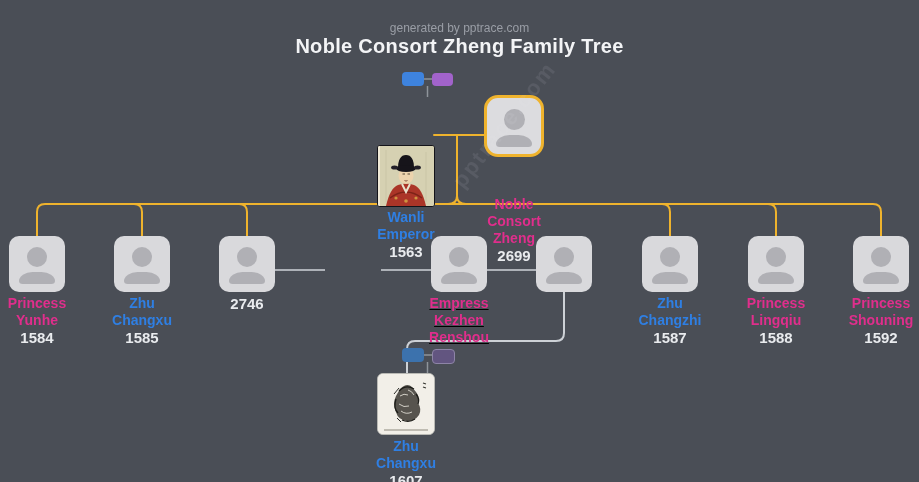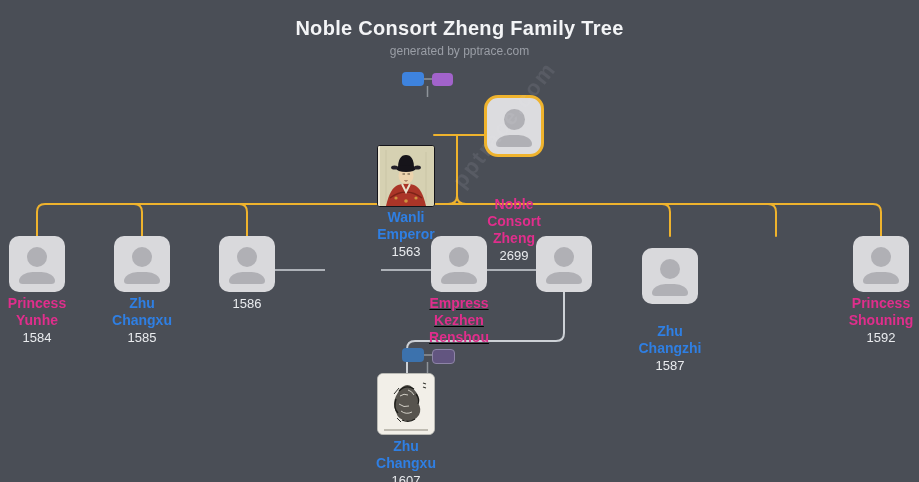--- a/index.html
+++ b/index.html
@@ -41,31 +41,31 @@
   .portrait-box{
     position:relative;width:56px;height:60px;border-radius:3px;overflow:hidden;
     border:1px solid #14141a;background:#d6d1b2;flex:none;
   }
   .sketch-box{border:1px solid #b9b9b4;background:#f2efe8;border-radius:6px;}
   .label{margin-top:3px;text-align:center;width:80px;}
   .pl .label{margin-top:2px;}
   .nm{font-weight:bold;font-size:14px;line-height:17px;}
   .pink{color:#e02e8c;}
   .blue{color:#2f7fe3;}
-  .yr{color:#e9ebee;font-size:13px;line-height:18px;font-weight:400;}
+  .yr{color:#e9ebee;font-size:15px;line-height:18px;font-weight:700;}
   
   .pos-wanli{left:366px;top:97px;margin-top:48px;}
   .pos-zheng{left:474px;top:95px;gap:37px;}
   .c1{left:-3px;top:236px;}
   .c2{left:102px;top:236px;}
   .c3{left:207px;top:236px;}
   .c4{left:313px;top:236px;}
   .c5{left:419px;top:236px;text-decoration:underline;}
   .c6{left:524px;top:236px;}
-  .c7{left:630px;top:248px;gap:16px;}
+  .c7{left:630px;top:236px;}
   .c8{left:736px;top:236px;}
   .c9{left:841px;top:236px;}
   .pos-yousong{left:366px;top:373px;}
   
   .couple-icon{position:absolute;border-radius:4px;z-index:3;}
   #top-couple-blue{left:402px;top:72px;width:22px;height:14px;background:#3e83de;}
   #top-couple-purple{left:432px;top:73px;width:21px;height:13px;background:#a263cb;}
   #bot-couple-blue{left:402px;top:348px;width:22px;height:14px;background:#3c72ad;}
   #bot-couple-purple{left:432px;top:349px;width:21px;height:13px;background:#625580;border:1px solid #8d84a6;}
 </style>
@@ -98,22 +98,22 @@
 
     <g stroke="#8f949b" stroke-width="1.5" fill="none">
       <path d="M424,79 H432"></path>
       <path d="M427.5,86 V97"></path>
       <path d="M424,355 H432"></path>
       <path d="M427.5,362 V373"></path>
     </g>
   </svg>
 
   <div id="header">
+    <div id="subtitle">generated by pptrace.com</div>
     <div id="title">Noble Consort Zheng Family Tree</div>
-    <div id="subtitle">generated by pptrace.com</div>
   </div>
 
   <div id="watermark">pptrace.com</div>
 
   <div id="top-couple-blue" class="couple-icon"></div>
   <div id="top-couple-purple" class="couple-icon"></div>
 
   <div class="node pl pos-wanli">
     <div class="portrait-box">
       <svg width="56" height="60" viewBox="0 0 56 60">
@@ -161,21 +161,21 @@
     <div class="avatar-box"></div>
     <div class="label">
       <div class="nm blue">Zhu Changxu</div>
       <div class="yr">1585</div>
     </div>
   </div>
 
   <div class="node c3">
     <div class="avatar-box"></div>
     <div class="label">
-      <div class="yr">1586</div>
+      <div class="yr">2746</div>
     </div>
   </div>
 
 
   <div class="node c5">
     <div class="avatar-box"></div>
     <div class="label">
       <div class="nm pink">Empress Kezhen Renshou</div>
       <div class="yr"></div>
     </div>
@@ -190,20 +190,27 @@
   </div>
 
   <div class="node c7">
     <div class="avatar-box"></div>
     <div class="label">
       <div class="nm blue">Zhu Changzhi</div>
       <div class="yr">1587</div>
     </div>
   </div>
 
+  <div class="node c8">
+    <div class="avatar-box"></div>
+    <div class="label">
+      <div class="nm pink">Princess Lingqiu</div>
+      <div class="yr">1588</div>
+    </div>
+  </div>
 
   <div class="node c9">
     <div class="avatar-box"></div>
     <div class="label">
       <div class="nm pink">Princess Shouning</div>
       <div class="yr">1592</div>
     </div>
   </div>
 
   <div id="bot-couple-blue" class="couple-icon"></div>

